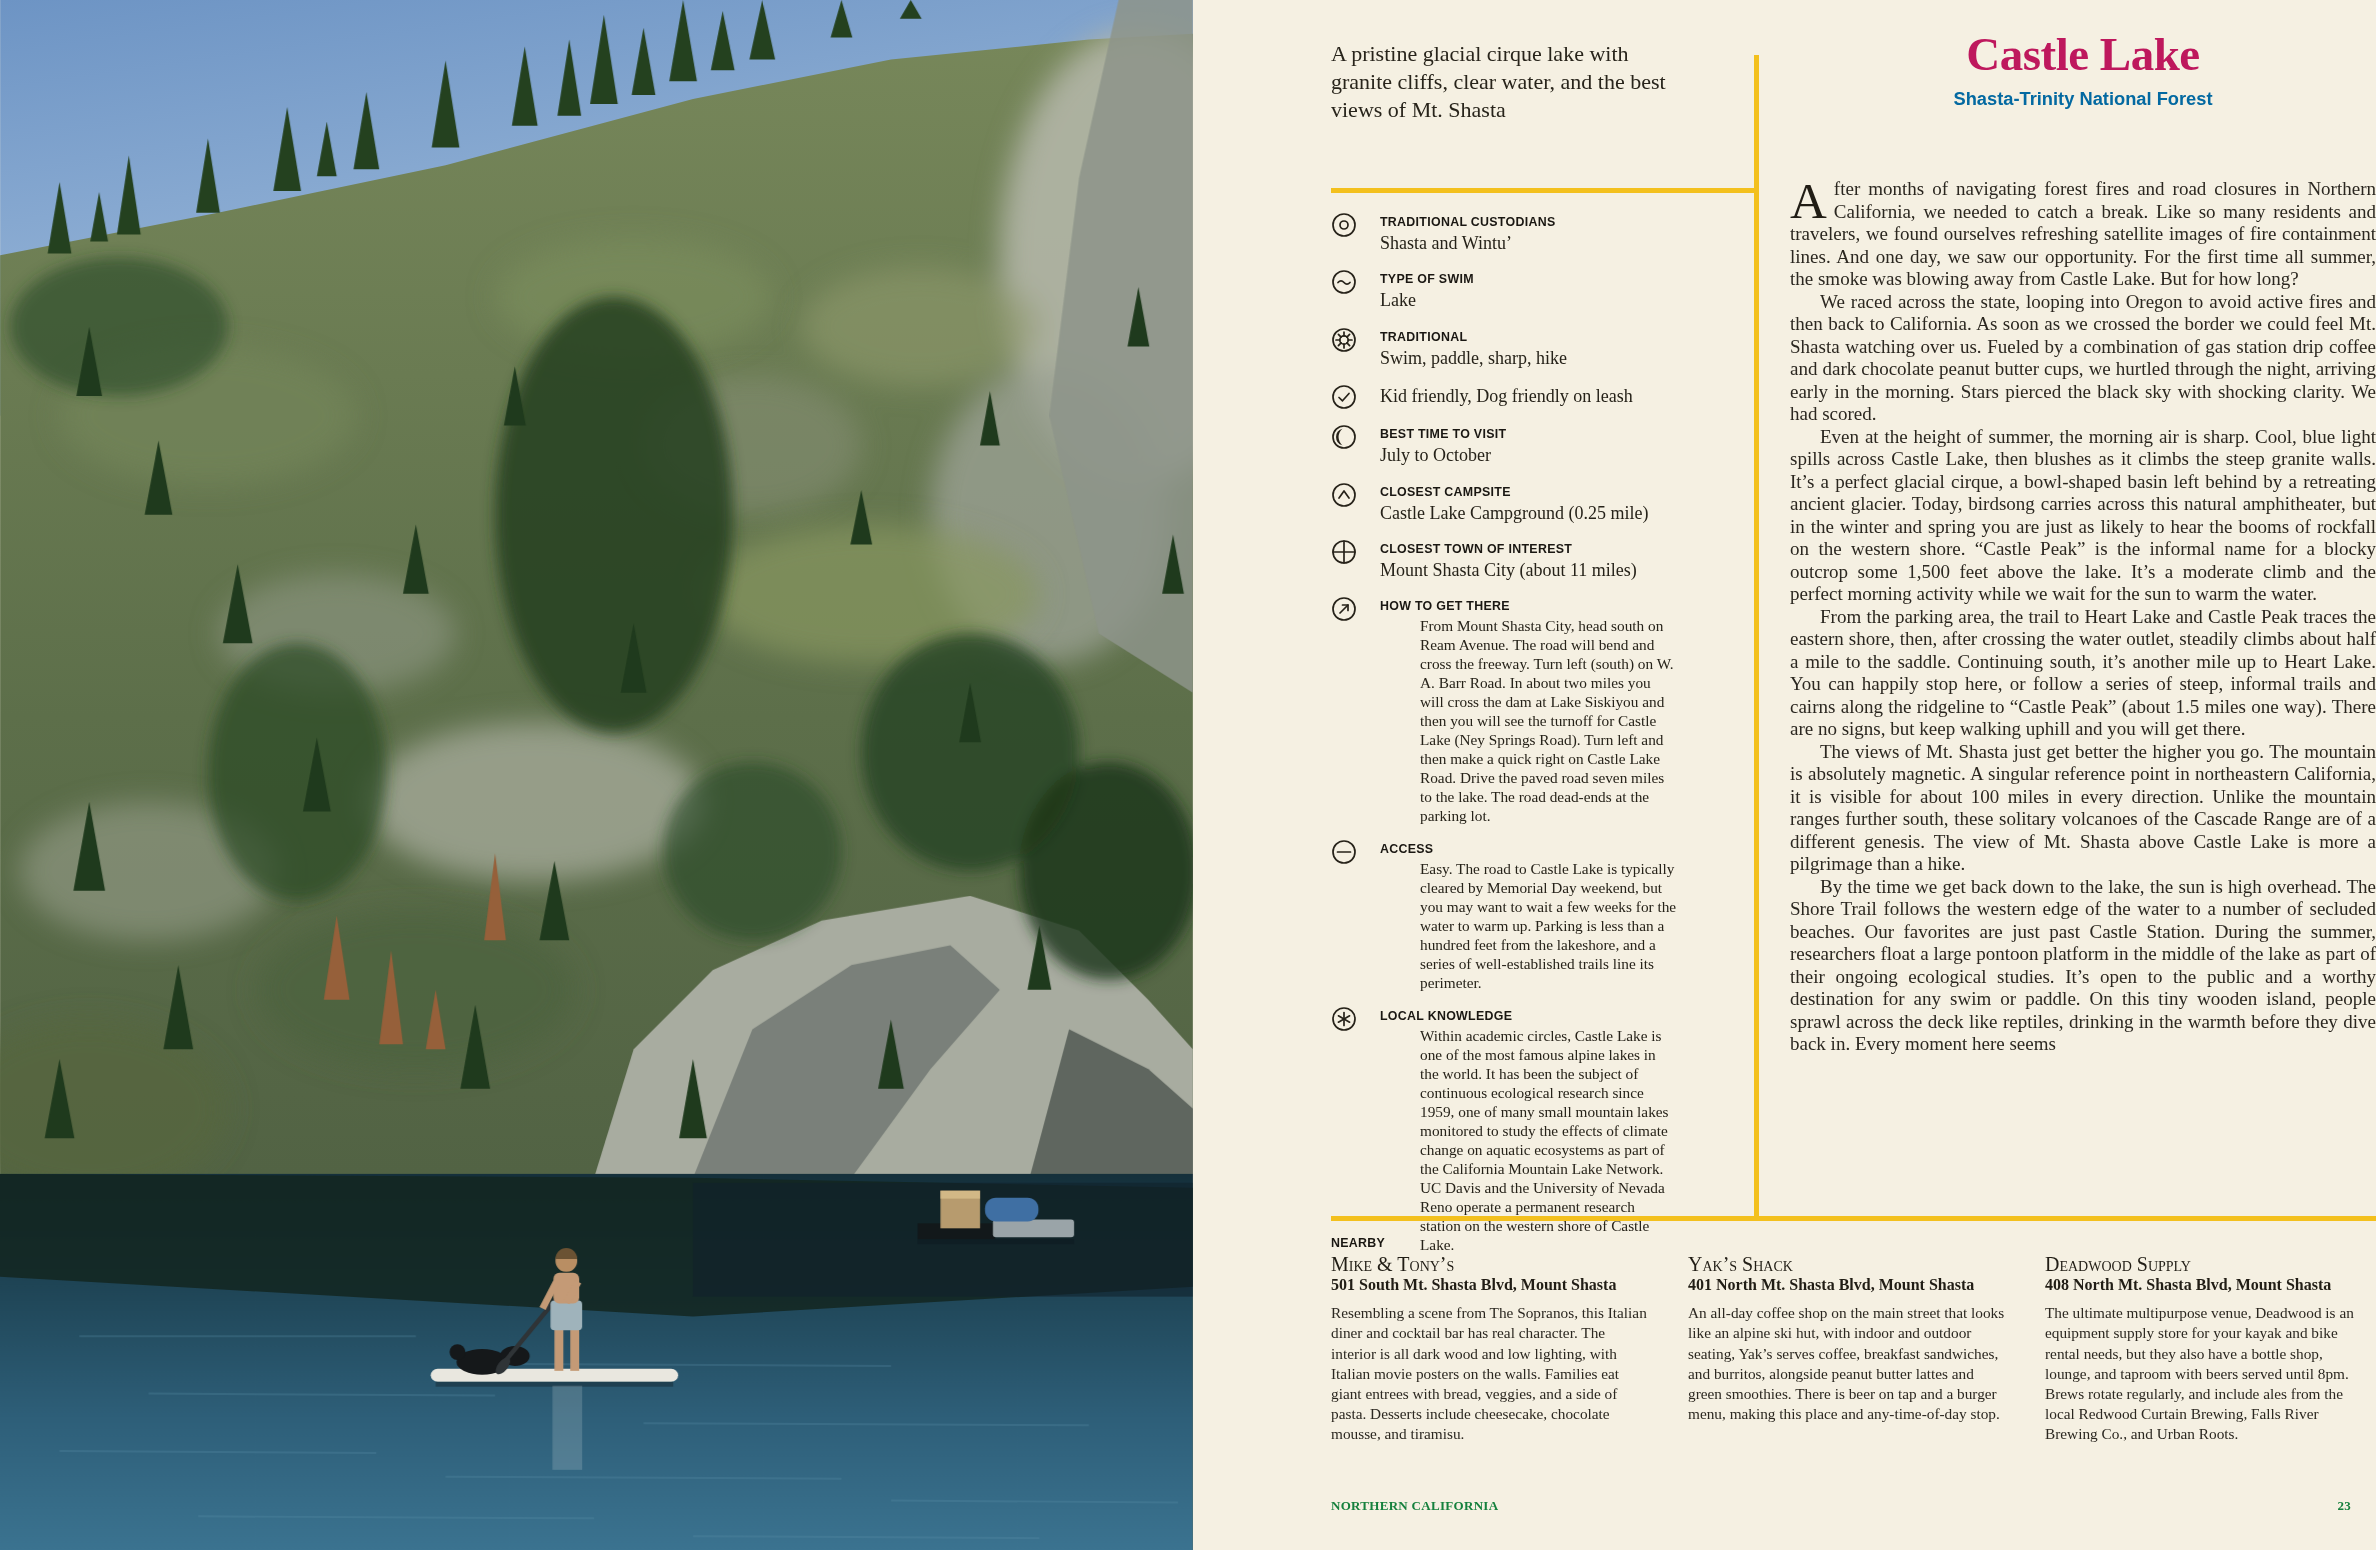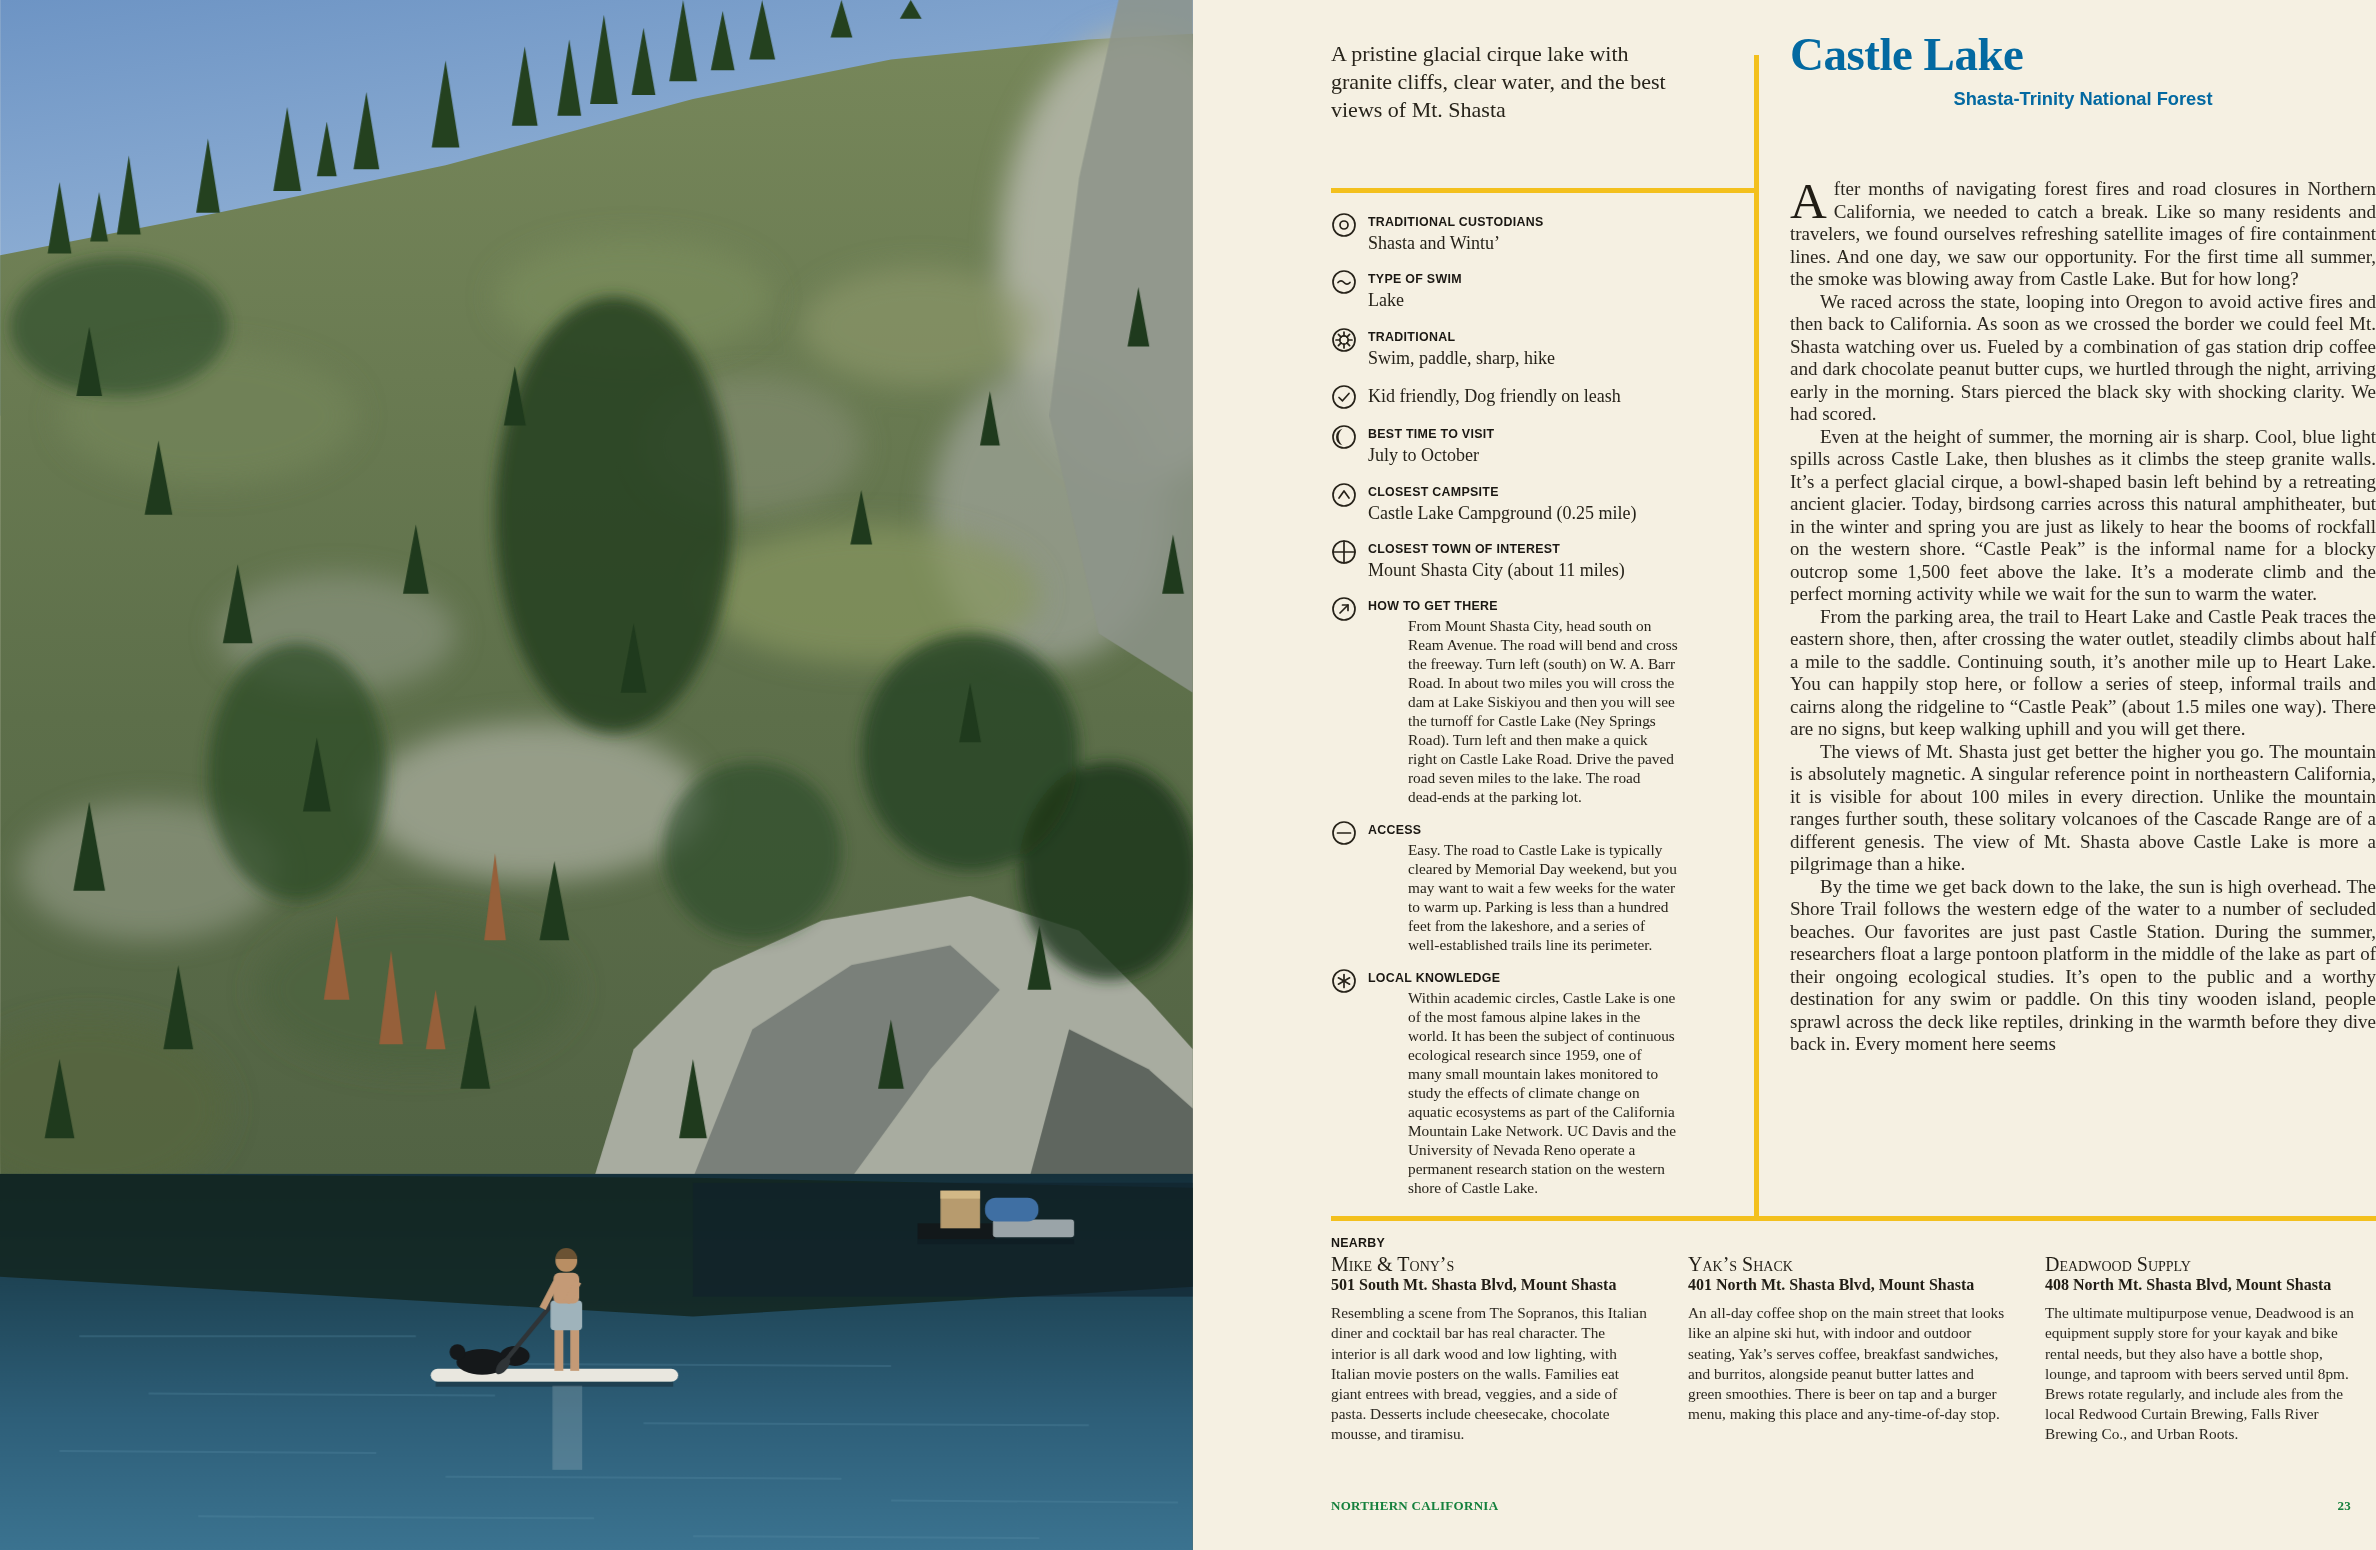--- a/index.html
+++ b/index.html
@@ -11,33 +11,33 @@
 
   .intro{position:absolute;left:112px;top:40px;width:354px;
          font-size:22px;line-height:1.27;color:#28241b;}
 
   .rule{position:absolute;background:#f3c01d;}
   .rule-top{left:112px;top:188px;width:428px;height:5px;}
   .rule-vert{left:535px;top:55px;width:5px;height:1163px;}
   .rule-bottom{left:112px;top:1216px;width:1045px;height:5px;}
 
   .facts{position:absolute;left:112px;top:211px;width:347px;}
-  .fact{display:flex;gap:11px;margin-bottom:13px;justify-content:center;}
+  .fact{display:flex;gap:23px;margin-bottom:13px;justify-content:center;}
   .fact-icon{flex:0 0 26px;width:26px;height:26px;margin-top:1px;}
   .fact-body{flex:1;min-width:0;}
   .fact-label{font-family:"Liberation Sans",sans-serif;font-weight:bold;font-size:12.4px;
               letter-spacing:0.3px;color:#1a1712;margin:4px 0 3px;}
   .fact-label:empty{display:none;}
   .fact-value{font-size:18px;line-height:1.3;}
   .fact--long .fact-value{font-size:15.3px;line-height:19px;margin-left:40px;}
   .fact--nolabel .fact-value{margin-top:2px;}
 
   .article{position:absolute;left:571px;top:28px;width:586px;}
-  .article-title{font-size:47px;line-height:53px;font-weight:bold;
-                 margin:0;letter-spacing:-0.5px;color:#0369a1;}
+  .article-title{font-size:47px;line-height:53px;font-weight:bold;text-align:center;
+                 margin:0;letter-spacing:-0.5px;color:#be185d;}
   .article-subtitle{font-family:"Liberation Sans",sans-serif;font-size:18.3px;font-weight:bold;
                     text-align:center;margin:7px 0 0;color:#0369a1;}
   .article-body{margin-top:68px;font-size:19px;line-height:22.5px;text-align:justify;color:#2b2720;}
   .article-body p{margin:0;text-indent:30px;}
   .article-body p.first{text-indent:0;}
   .dropcap{float:left;font-size:51px;line-height:42px;padding:2px 7px 0 0;font-weight:normal;color:#211d15;}
 
   .nearby{position:absolute;left:112px;top:1236px;width:1045px;}
   .nearby-label{font-family:"Liberation Sans",sans-serif;font-weight:bold;font-size:12.4px;
                 letter-spacing:0.3px;color:#1a1712;margin-bottom:3px;}

